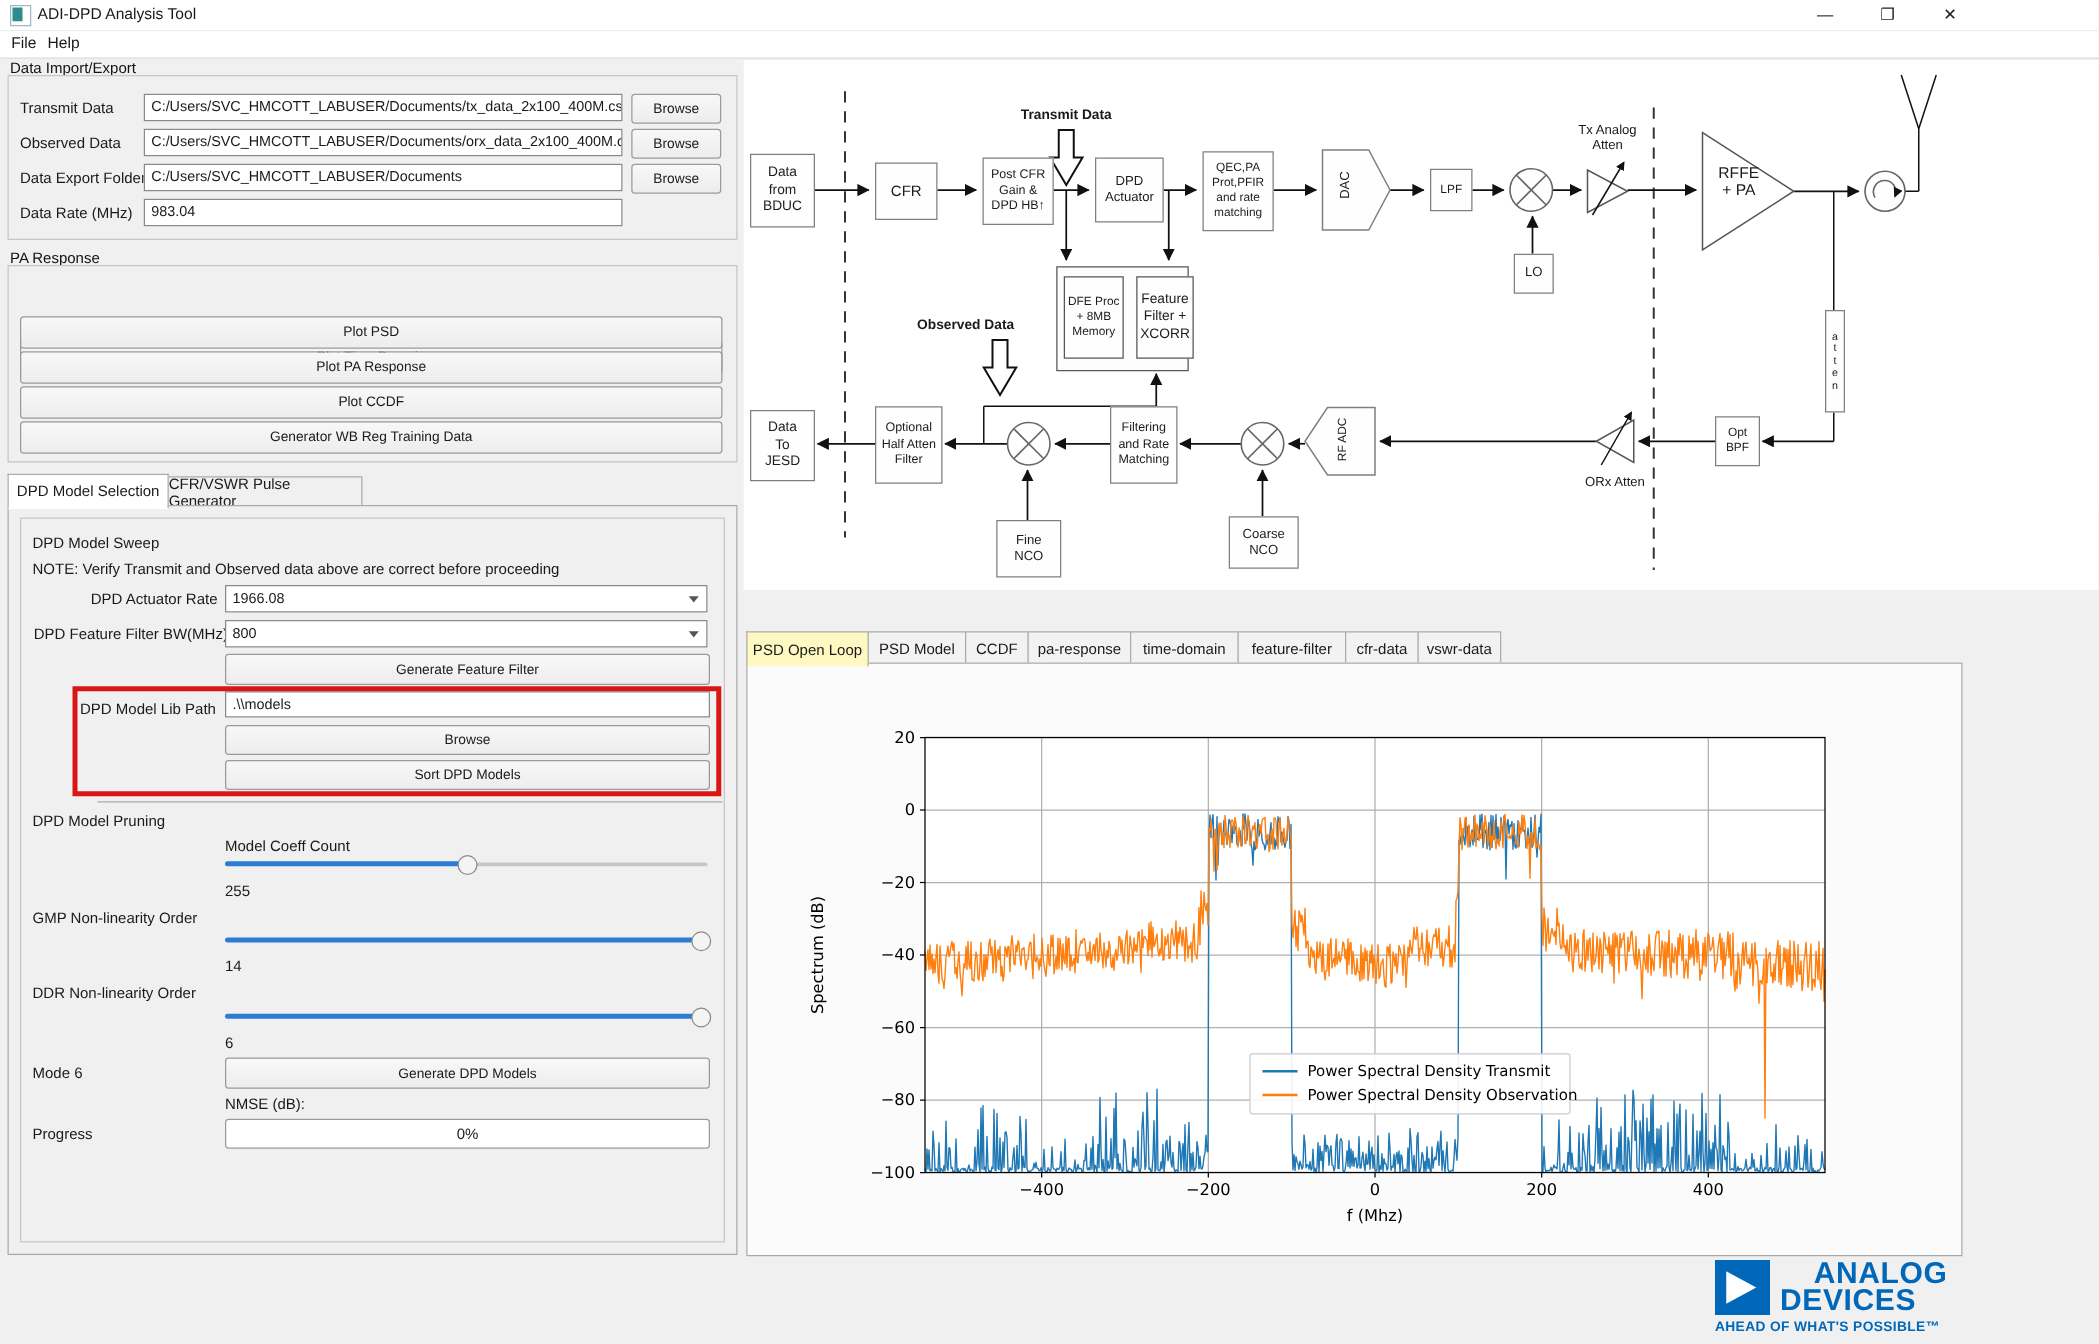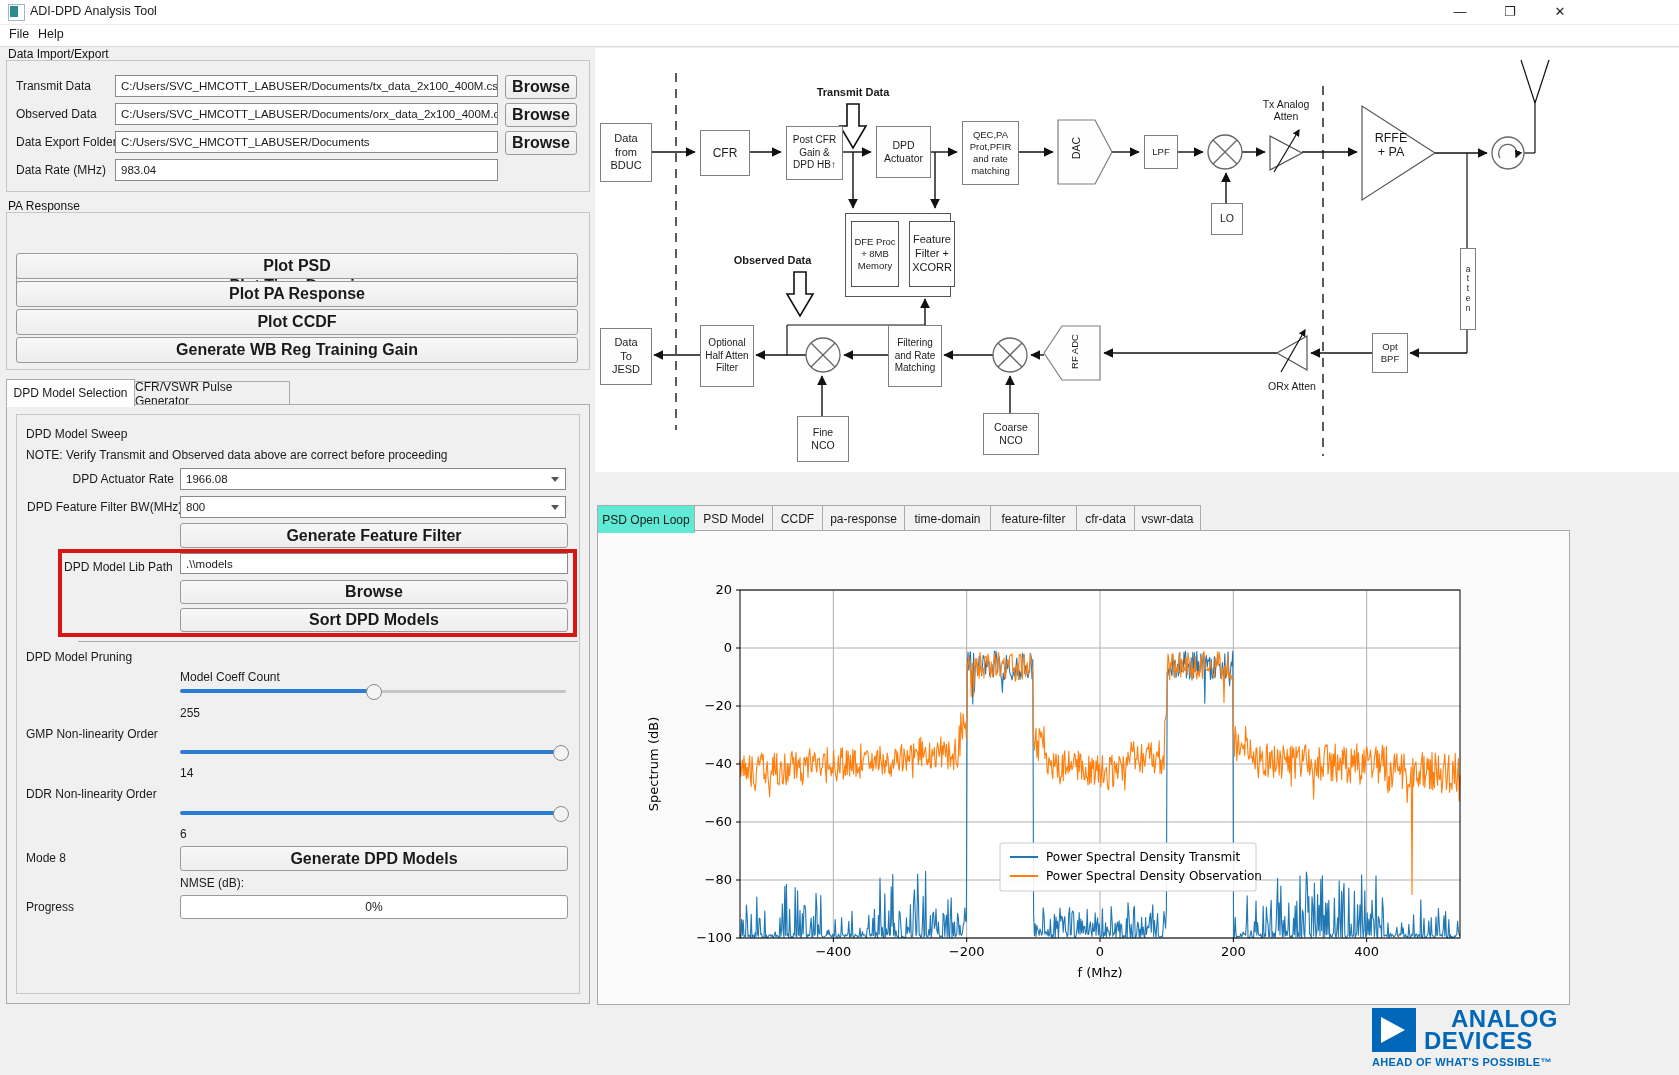--- a/index.html
+++ b/index.html
@@ -13,21 +13,21 @@
   .appicon::after{content:"";position:absolute;left:1px;top:1px;width:8px;height:11px;background:#2e8b8b;}
   .wctl{top:0;width:46px;height:24px;text-align:center;line-height:24px;font-size:13px;color:#222;cursor:default;}
   #menubar{left:0;top:25px;width:1679px;height:21px;background:#ffffff;border-bottom:1px solid #d9d9d9;}
   .menuitem{top:2px;font-size:12.5px;text-align:center;}
   
   .grouplabel{font-size:12px;color:#111;}
   .groupbox{border:1px solid #c6c6c6;background:transparent;}
   .field{background:#fff;border:1px solid #8a8a8a;font-size:11.5px;line-height:20px;
          padding:0 5px;white-space:nowrap;overflow:hidden;}
   .btn{background:linear-gradient(#f8f8f8,#ededed);border:1px solid #9a9a9a;border-radius:3px;
-       font-size:16px;text-align:center;display:flex;align-items:center;justify-content:center;cursor:default;font-weight:bold;}
+       font-size:11px;text-align:center;display:flex;align-items:center;justify-content:center;cursor:default;}
   .lbl{font-size:12px;white-space:nowrap;}
   .combo{background:#fff;border:1px solid #8a8a8a;font-size:11.5px;line-height:20px;padding:0 5px;}
   .combo .arr{position:absolute;right:6px;top:8px;width:0;height:0;border-left:4px solid transparent;
         border-right:4px solid transparent;border-top:5px solid #555;}
   .slider{height:14px;}
   .slider .track-l{position:absolute;left:0;top:5px;height:4px;background:#2b7cd3;border-radius:2px;}
   .slider .track-r{position:absolute;right:0;top:6px;height:3px;background:#c6c6c6;border-radius:2px;}
   .slider .thumb{position:absolute;top:0px;width:14px;height:14px;border-radius:50%;
         background:#f4f4f4;border:1px solid #8a8a8a;margin-left:-7px;}
   .tab{border:1px solid #ababab;background:#f0f0f0;font-size:12px;display:flex;
@@ -38,21 +38,21 @@
   #diagram{left:595px;top:48px;width:1084px;height:424px;background:#ffffff;}
   .dblock{position:absolute;border:1px solid #7f7f7f;background:#fefefe;display:flex;align-items:center;
           justify-content:center;text-align:center;font-size:10.5px;line-height:1.25;white-space:pre-line;color:#1c1c1c;}
   .dlabel{position:absolute;font-size:11px;font-weight:bold;text-align:center;white-space:pre-line;}
   .dsub{position:absolute;font-size:10.5px;text-align:center;white-space:pre-line;}
   .rot{transform:rotate(-90deg);}
   
   #plotpanel{left:597px;top:530px;width:971px;height:473px;background:#fbfbfb;border:1px solid #a9a9a9;}
   .ptab{position:absolute;top:505px;height:26px;border:1px solid #ababab;background:#f2f2f2;
         font-size:12px;display:flex;align-items:center;justify-content:center;}
-  .ptab.active{background:#5eead4;height:27px;border-bottom:none;z-index:3;}
+  .ptab.active{background:#fef9c3;height:27px;border-bottom:none;z-index:3;}
   #psd-svg{position:absolute;left:598px;top:531px;}
   
   #logo{left:1372px;top:1008px;width:200px;height:62px;}
   #logo-square{position:absolute;left:0;top:0;width:44px;height:44px;background:#0067b9;}
   #logo-tri{position:absolute;left:9px;top:9px;width:0;height:0;border-top:13px solid transparent;
         border-bottom:13px solid transparent;border-left:24px solid #ffffff;}
   .logo-word{position:absolute;left:52px;color:#0067b9;font-weight:bold;font-size:24px;line-height:22px;letter-spacing:0.5px;}
   #logo-tag{position:absolute;left:0px;top:48px;width:210px;color:#0067b9;font-weight:bold;font-size:11px;letter-spacing:0.3px;}
 </style>
 </head>
@@ -90,21 +90,21 @@
 
   <div class="abs lbl" style="left:16px;top:163px;">Data Rate (MHz)</div>
   <div class="abs field" style="left:115px;top:159px;width:371px;height:20px;">983.04</div>
 
   <div class="abs grouplabel" style="left:8px;top:199px;">PA Response</div>
   <div class="abs groupbox" style="left:6px;top:212px;width:582px;height:156px;"></div>
   <div class="abs btn" style="left:16px;top:225px;width:560px;height:24px;margin-top:48px;">Plot Time Domain</div>
   <div class="abs btn" style="left:16px;top:253px;width:560px;height:24px;">Plot PSD</div>
   <div class="abs btn" style="left:16px;top:281px;width:560px;height:24px;">Plot PA Response</div>
   <div class="abs btn" style="left:16px;top:309px;width:560px;height:24px;">Plot CCDF</div>
-  <div class="abs btn" style="left:16px;top:337px;width:560px;height:24px;">Generate WB Reg Training Gain</div>
+  <div class="abs btn" style="left:16px;top:337px;width:560px;height:24px;">Generator WB Reg Training Data</div>
 
   <div class="abs tab active" style="left:6px;top:379px;width:127px;height:26px;z-index:2;">DPD Model Selection</div>
   <div class="abs tab" style="left:134px;top:381px;width:154px;height:24px;">CFR/VSWR Pulse Generator</div>
   <div class="abs" style="left:6px;top:404px;width:582px;height:598px;border:1px solid #ababab;background:#f0f0f0;"></div>
   <div class="abs groupbox" style="left:16px;top:414px;width:562px;height:578px;"></div>
 
   <div class="abs lbl" style="left:26px;top:427px;">DPD Model Sweep</div>
   <div class="abs lbl" style="left:26px;top:448px;">NOTE: Verify Transmit and Observed data above are correct before proceeding</div>
 
   <div class="abs lbl" style="left:30px;top:472px;width:144px;text-align:right;">DPD Actuator Rate</div>
@@ -149,21 +149,21 @@
   <div class="abs lbl" style="left:180px;top:766px;">14</div>
 
   <div class="abs lbl" style="left:26px;top:787px;">DDR Non-linearity Order</div>
   <div class="abs slider" style="left:180px;top:806px;width:386px;">
     <div class="track-l" style="width: 376.21px;"></div>
       <div class="track-r" style="width: 1.79px;"></div>
       <div class="thumb" style="left: 98.5%;"></div>
   </div>
   <div class="abs lbl" style="left:180px;top:827px;">6</div>
 
-  <div class="abs lbl" style="left:26px;top:851px;">Mode 8</div>
+  <div class="abs lbl" style="left:26px;top:851px;">Mode 6</div>
   <div class="abs btn" style="left:180px;top:846px;width:386px;height:23px;">Generate DPD Models</div>
   <div class="abs lbl" style="left:180px;top:876px;">NMSE (dB):</div>
   <div class="abs lbl" style="left:26px;top:900px;">Progress</div>
   <div class="abs" style="left:180px;top:895px;width:386px;height:22px;background:#fff;border:1px solid #9a9a9a;border-radius:3px;
        display:flex;align-items:center;justify-content:center;font-size:12px;">0%</div>
 
   <div class="abs" id="diagram">
     <svg width="1084" height="424" style="position:absolute;left:0;top:0;">
       <defs>
         <marker id="ah" markerWidth="8" markerHeight="8" refX="6.5" refY="3.5" orient="auto">

